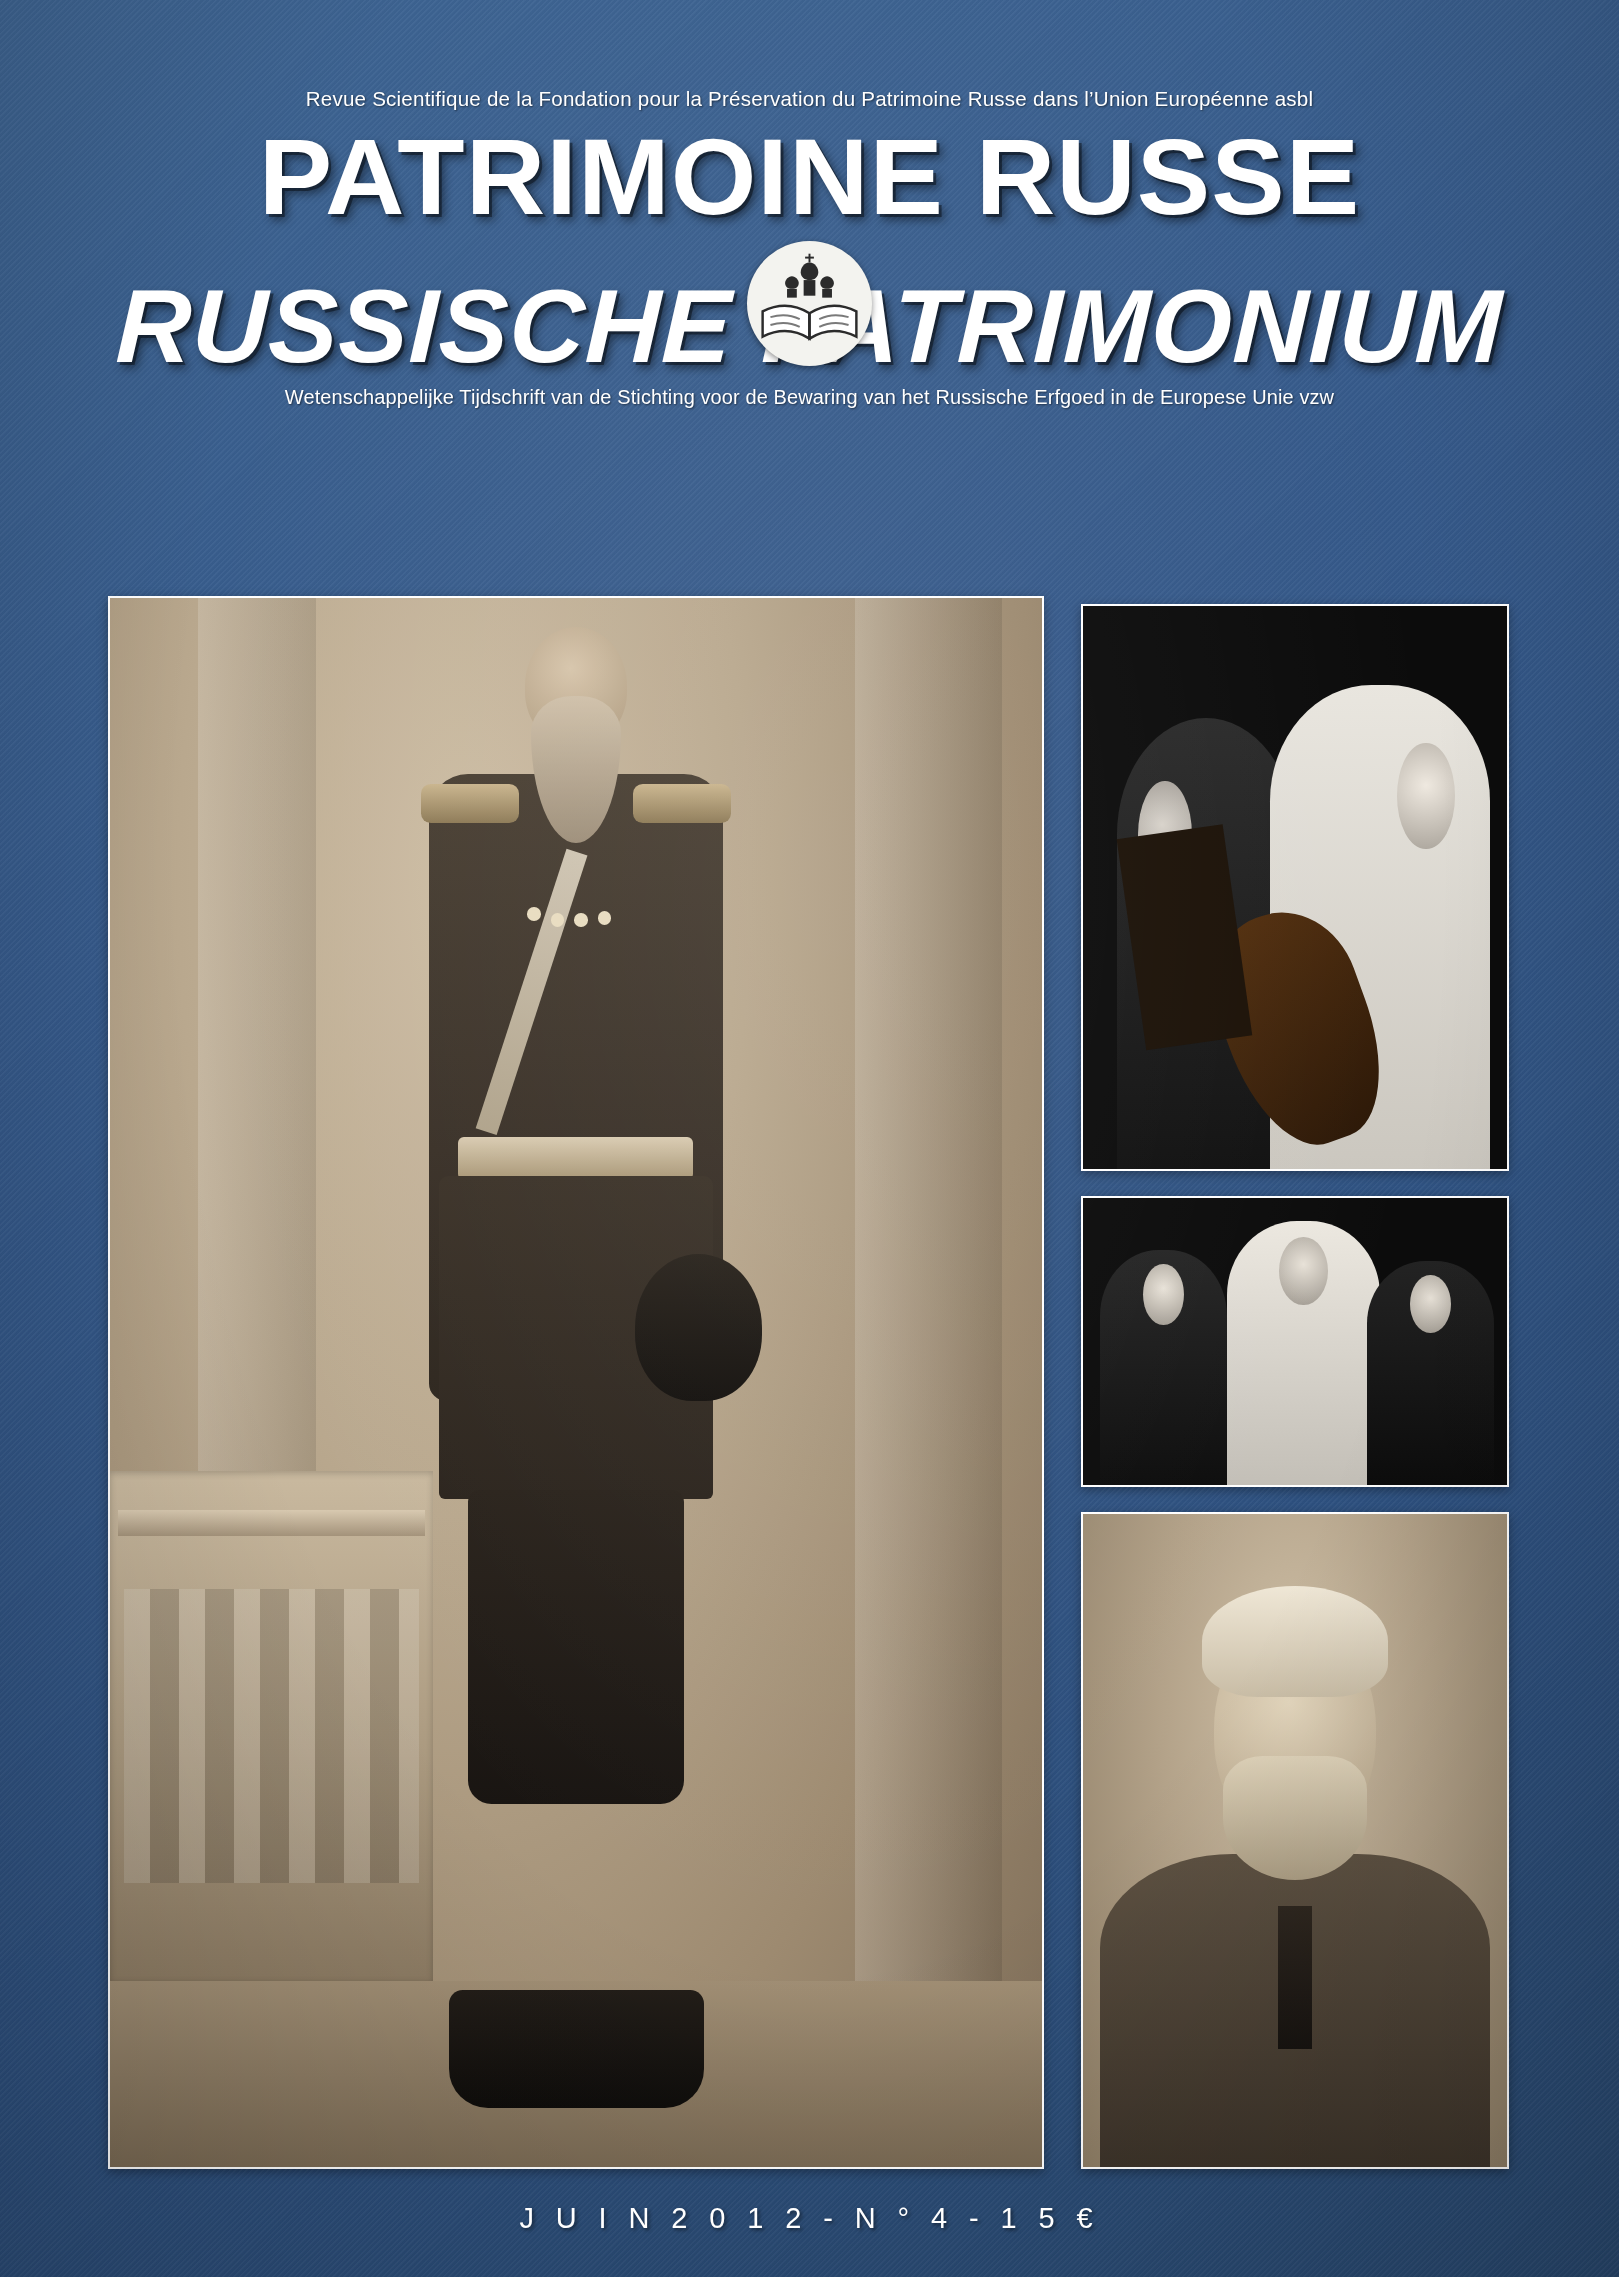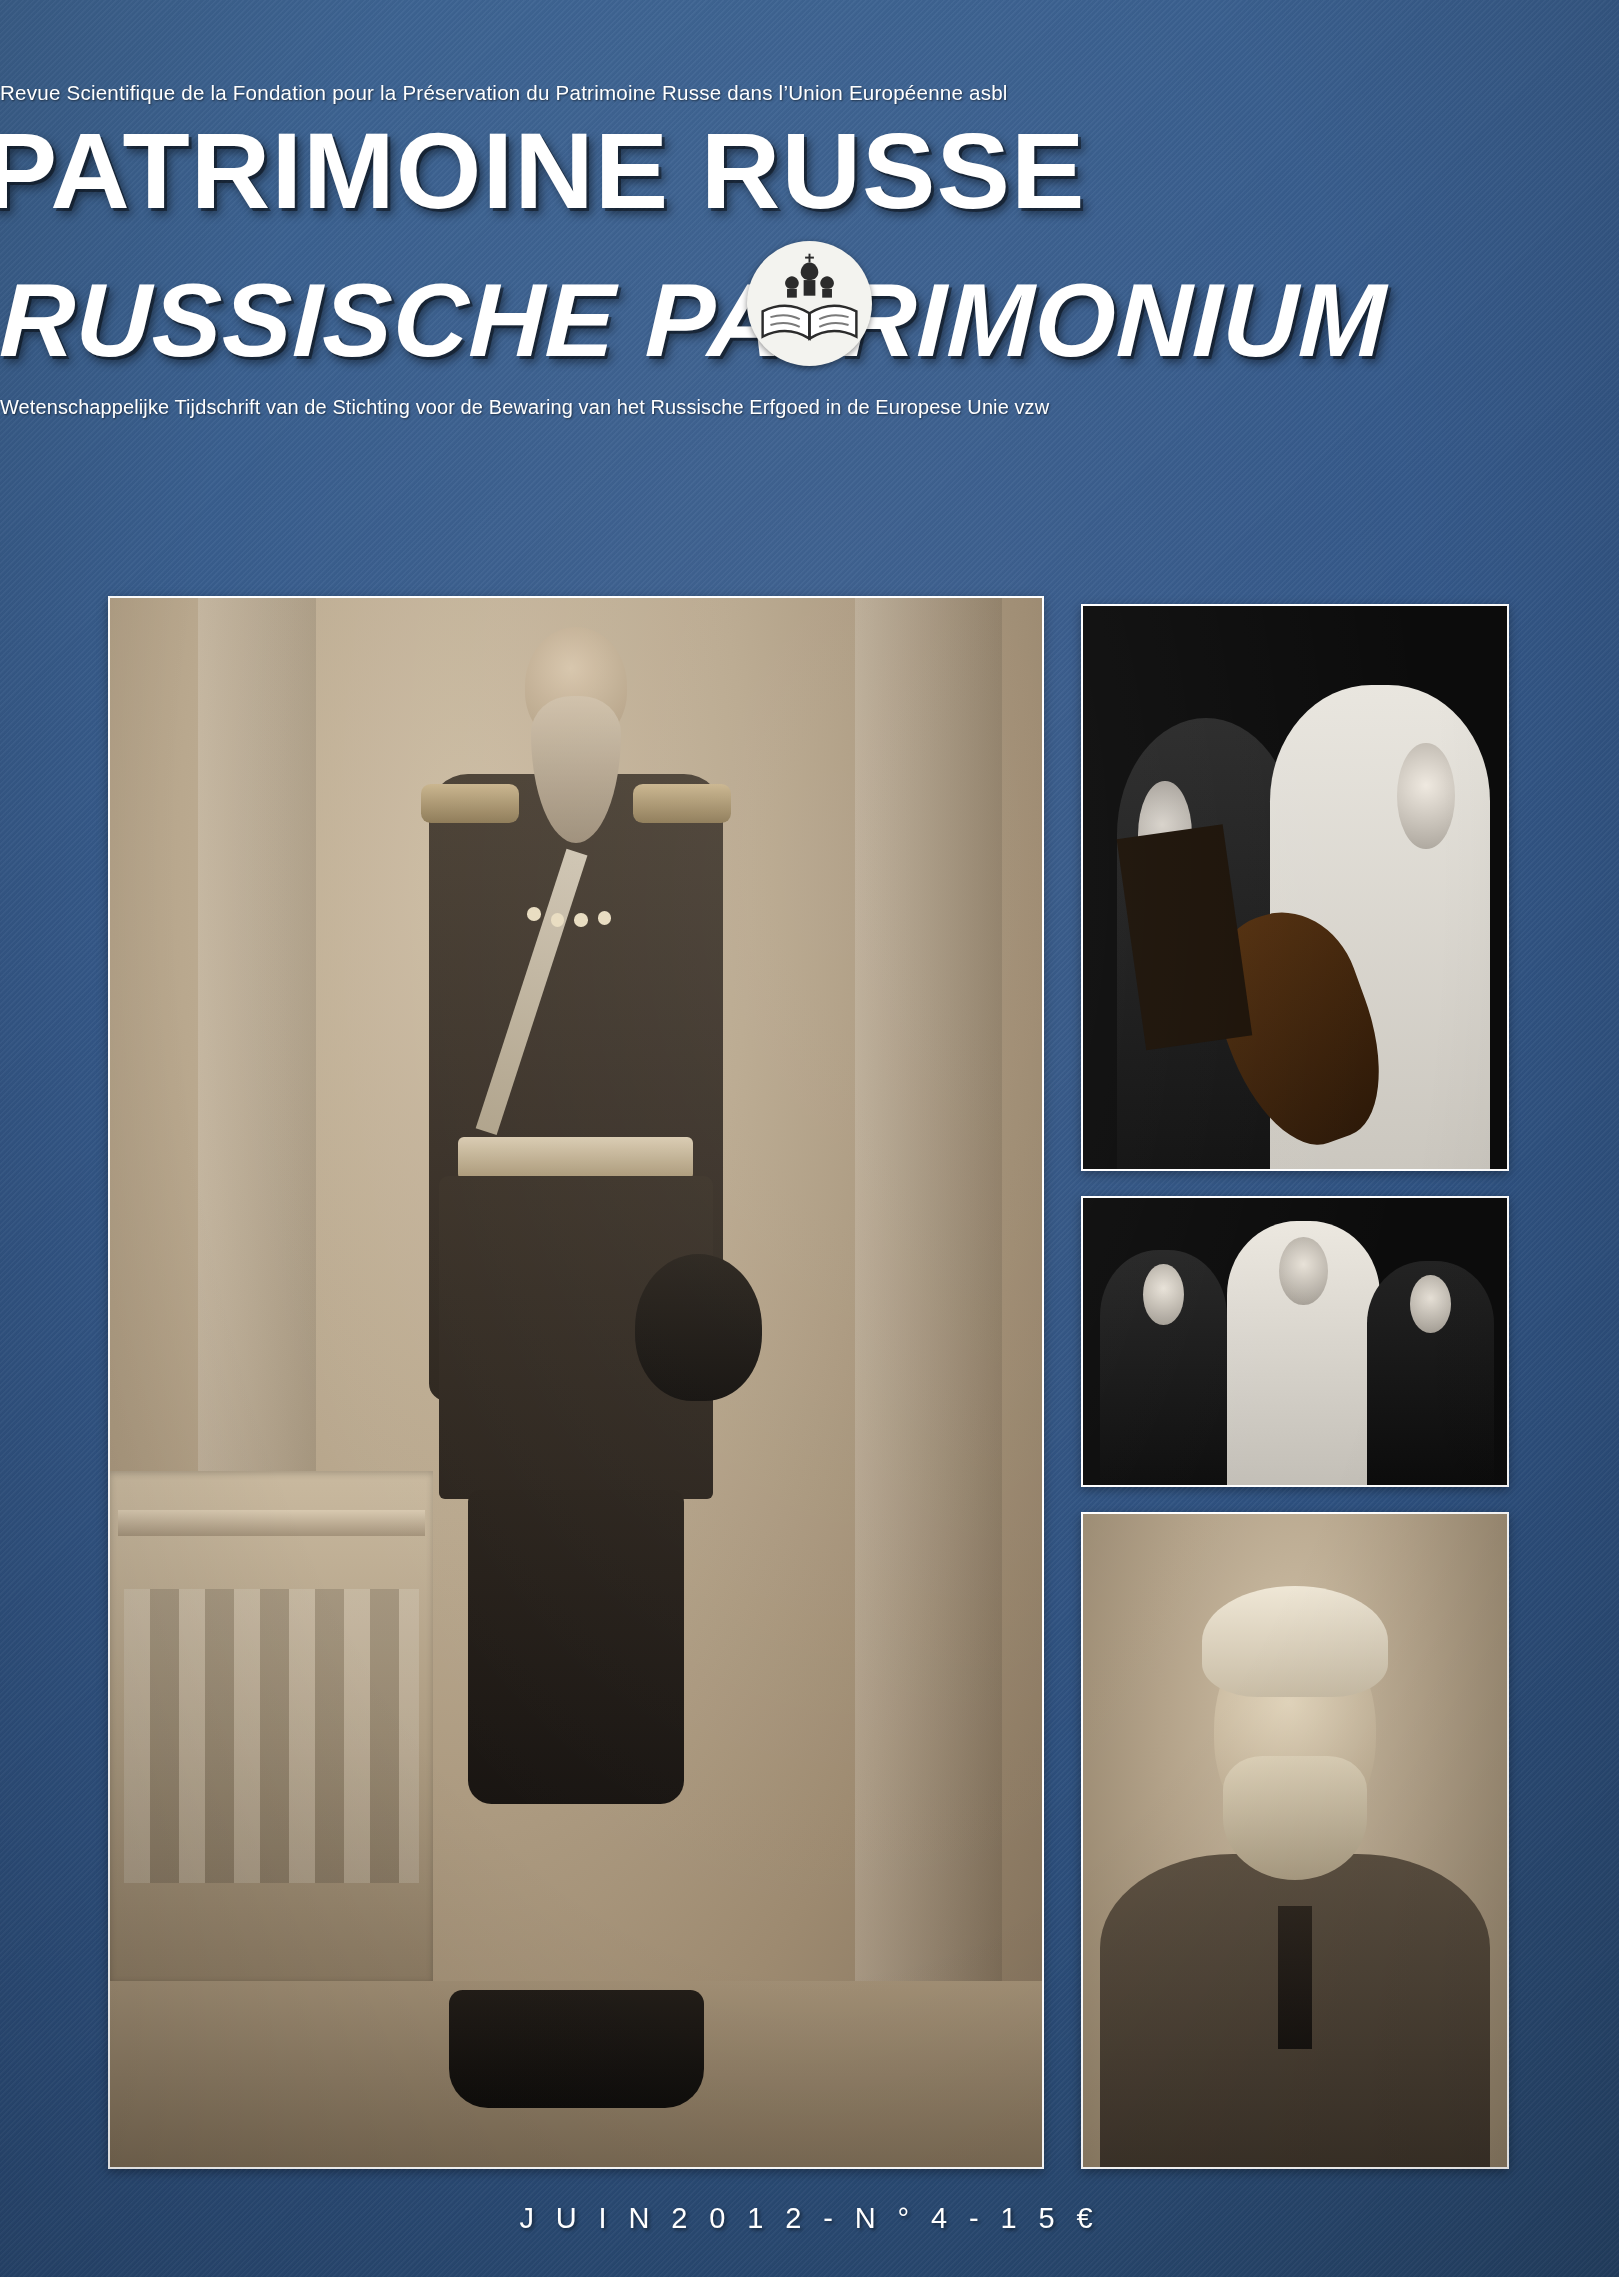--- a/index.html
+++ b/index.html
@@ -32,22 +32,22 @@
     content:"";
     position:absolute;
     inset:0;
     pointer-events:none;
     background: radial-gradient(ellipse at 50% 38%, rgba(255,255,255,0.06) 0%, rgba(0,0,0,0.0) 55%, rgba(0,0,0,0.18) 100%);
   }
 
   
   .masthead {
     position: absolute;
-    top: 8px; left: 0; right: 0;
-    text-align: left;
+    top: 14px; left: 0; right: 0;
+    text-align: center;
     z-index: 4;
   }
   .subtitle-fr {
     margin-top: 73px;
     font-size: 20.6px;
     color: #ffffff;
     letter-spacing: 0.2px;
     font-family: "Liberation Sans", sans-serif;
     text-shadow: 1px 1px 2px rgba(0,0,0,0.5);
   }
@@ -68,21 +68,21 @@
     margin-top: 11.8px;
     transform: scaleX(1.02);
   }
   .title-line-2 {
     font-size: 104px;
     margin-top: 43px;
     font-style: italic;
     transform: skewX(-2deg) scaleX(1.0);
   }
   .subtitle-nl {
-    margin-top: 24px;
+    margin-top: 8px;
     font-size: 20px;
     color: #ffffff;
     letter-spacing: 0.1px;
     text-shadow: 1px 1px 2px rgba(0,0,0,0.5);
   }
 
   
   .logo-medallion {
     position: absolute;
     left: 50%;

